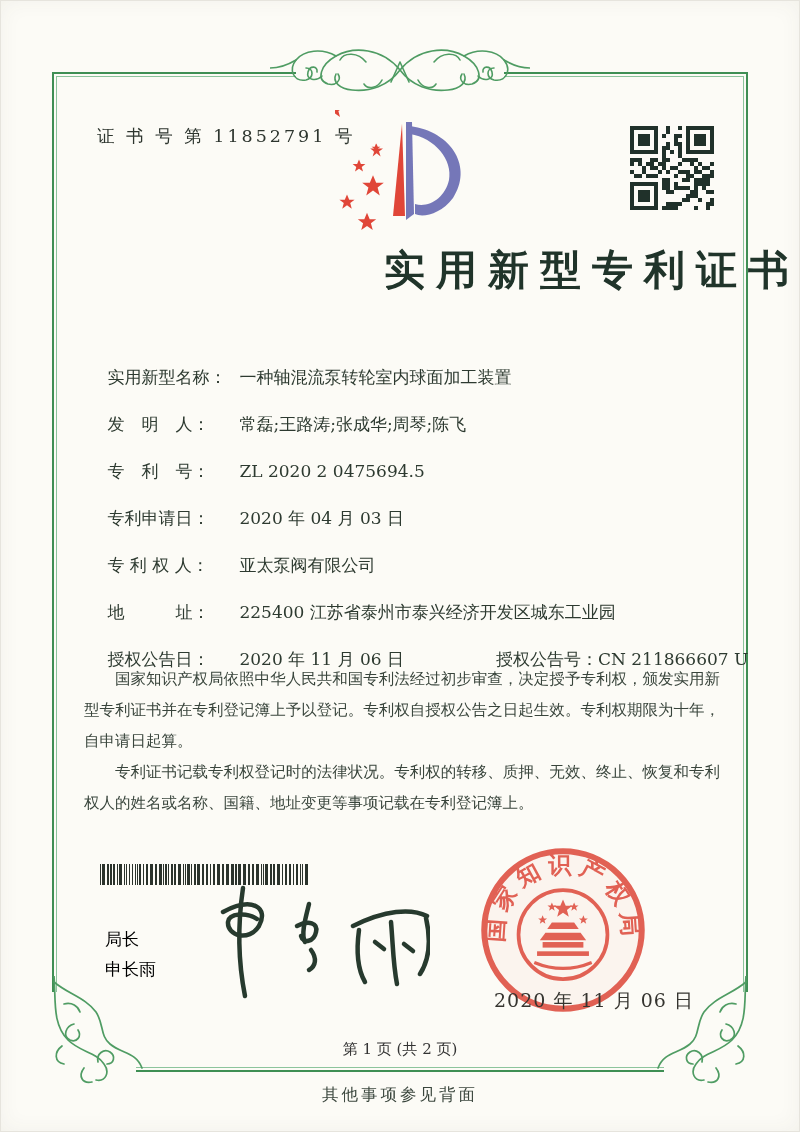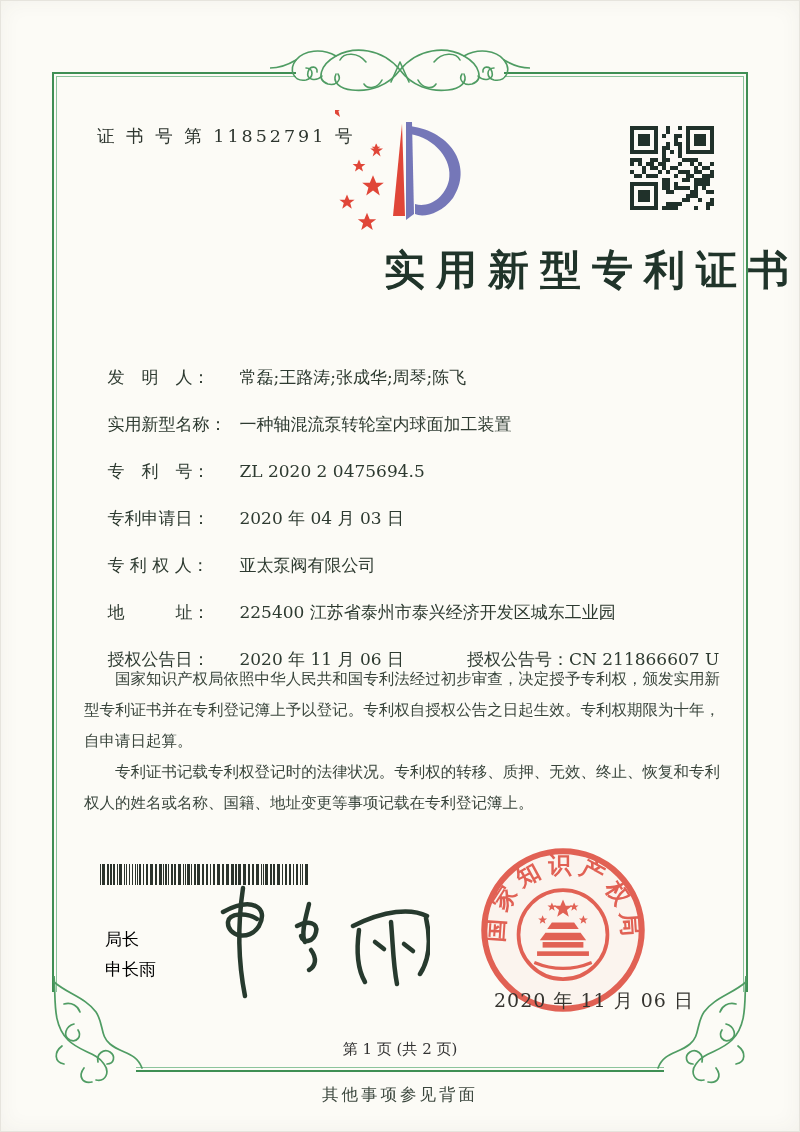--- a/index.html
+++ b/index.html
@@ -23,21 +23,21 @@
   .cert-no{position:absolute;left:75px;top:124px;font-size:17.5px;letter-spacing:3px;color:#2d352e;margin-left:22px;}
   .logo{position:absolute;left:335px;top:110px;}
   .qr{position:absolute;left:630px;top:126px;}
   .title{position:absolute;left:0;right:0;top:243px;text-align:right;
          font-size:41px;font-weight:bold;letter-spacing:11px;color:#20342a;}
   
   .fields{position:absolute;left:75px;top:347px;width:660px;font-size:17px;}
   .field-row{height:20px;line-height:20px;margin-bottom:27px;white-space:pre;}
   .f-label{display:inline-block;width:132px;color:#2d3a30;}
   .f-value{color:#2d3a30;}
-  .f-label2{margin-left:63px;color:#2d3a30;}
+  .f-label2{margin-left:92px;color:#2d3a30;}
   
   .body-text{position:absolute;left:84px;top:664px;width:636px;
              font-size:15.5px;line-height:31px;color:#39453c;text-align:justify;}
   .body-text p{margin:0;text-indent:2em;}
   
   .barcode{position:absolute;left:100px;top:864px;}
   .director{position:absolute;left:105px;top:924px;font-size:17px;line-height:30px;color:#000000;
             font-family:"DejaVu Sans","Liberation Sans",sans-serif;}
   .signature{position:absolute;left:205px;top:882px;}
   .seal{position:absolute;left:475px;top:842px;mix-blend-mode:multiply;opacity:.93;}
@@ -340,24 +340,24 @@
         <rect x="44" y="80" width="4" height="4" fill="#20312a"></rect>
         <rect x="64" y="80" width="4" height="4" fill="#20312a"></rect>
         <rect x="76" y="80" width="4" height="4" fill="#20312a"></rect>
       </svg>
   </div>
 
   <div class="title">实用新型专利证书</div>
 
   <div class="fields">
     <div class="field-row">
+      <span class="f-label">实用新型名称：</span><span class="f-value">一种轴混流泵转轮室内球面加工装置</span>
+    </div>
+    <div class="field-row">
       <span class="f-label">发　明　人：</span><span class="f-value">常磊;王路涛;张成华;周琴;陈飞</span>
-    </div>
-    <div class="field-row">
-      <span class="f-label">实用新型名称：</span><span class="f-value">一种轴混流泵转轮室内球面加工装置</span>
     </div>
     <div class="field-row">
       <span class="f-label">专　利　号：</span><span class="f-value">ZL 2020 2 0475694.5</span>
     </div>
     <div class="field-row">
       <span class="f-label">专利申请日：</span><span class="f-value">2020 年 04 月 03 日</span>
     </div>
     <div class="field-row">
       <span class="f-label">专 利 权 人：</span><span class="f-value">亚太泵阀有限公司</span>
     </div>

